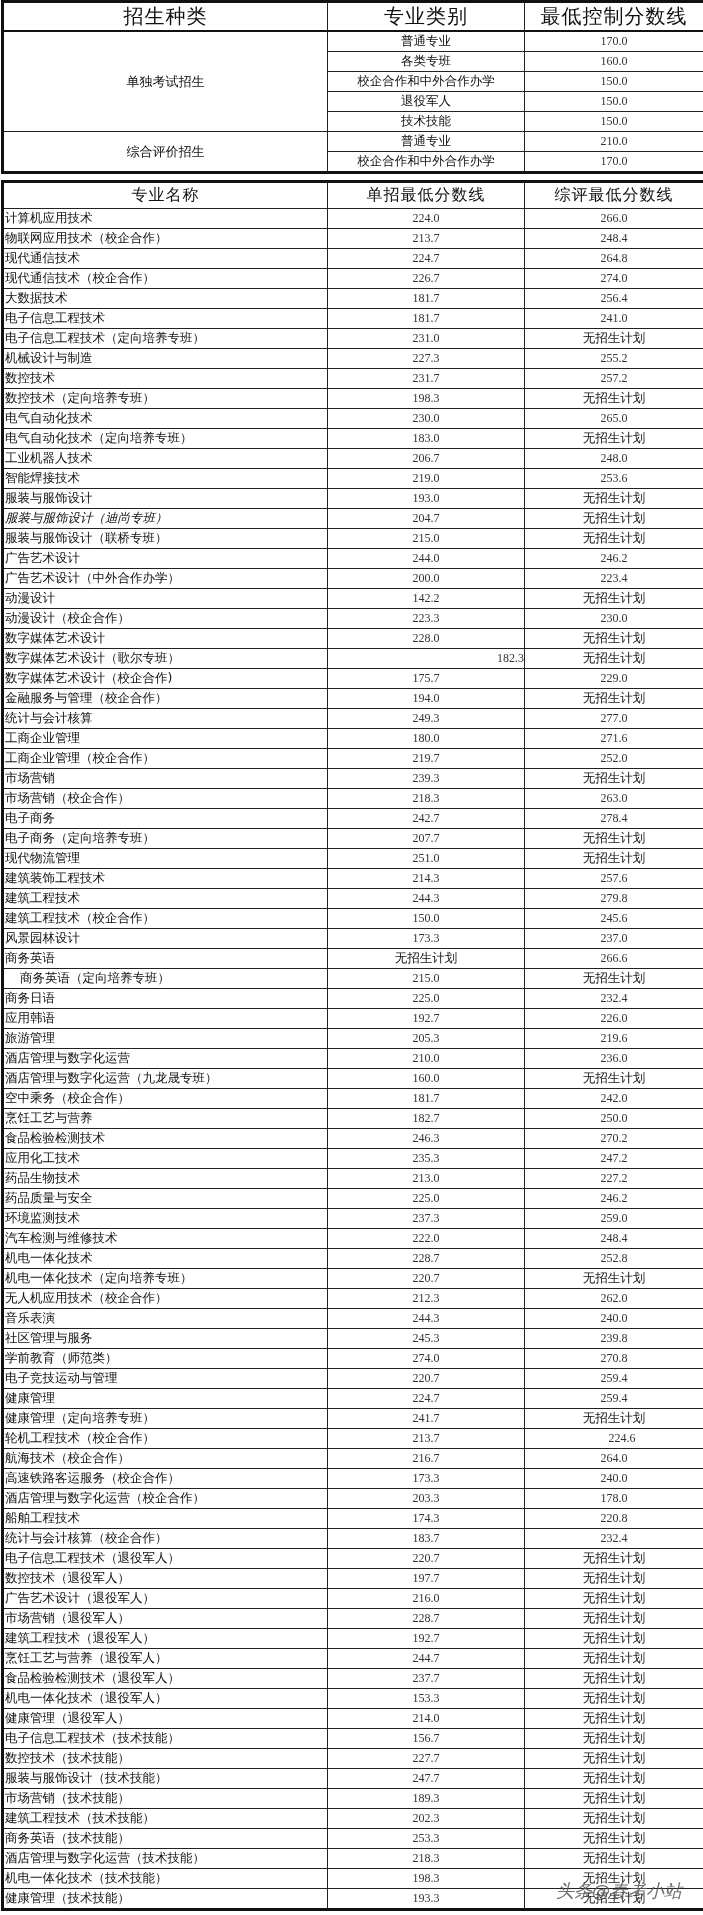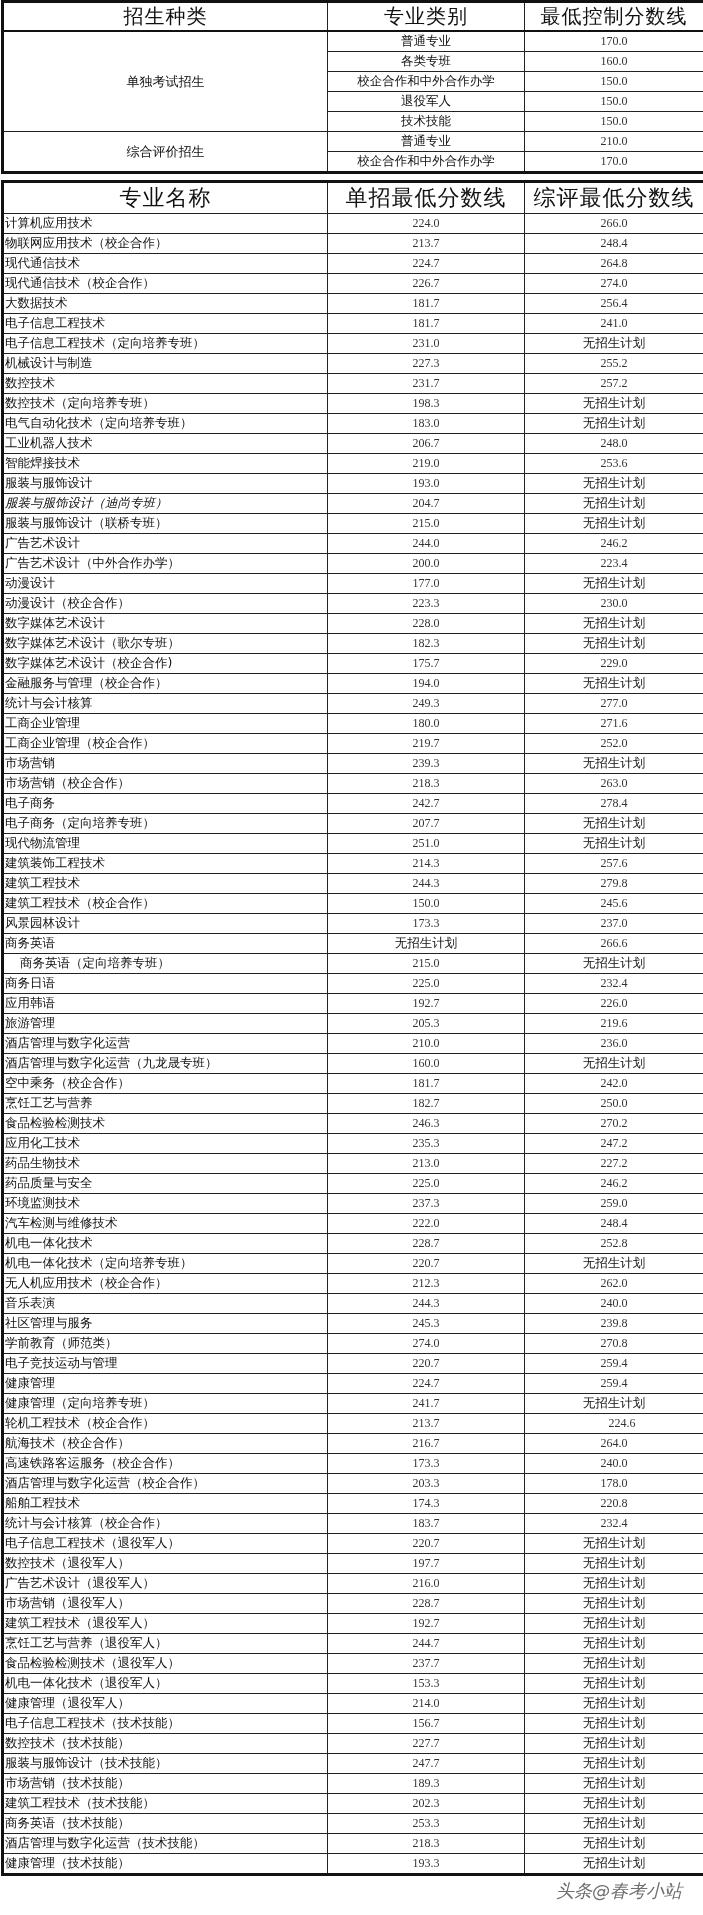--- a/index.html
+++ b/index.html
@@ -5,21 +5,21 @@
   html, body { margin:0; padding:0; background:#ffffff; }
   body { width:703px; height:1915px; position:relative; overflow:hidden; font-family:"DejaVu Sans", sans-serif; color:#111; }
   table { border-collapse:collapse; position:absolute; left:1px; width:701px; table-layout:fixed; }
   td, th { border:1px solid #222; padding:0; overflow:hidden; white-space:nowrap; }
   #tbl-top { top:0; border-top:3px solid #111; border-left:3px solid #111; border-bottom:3px solid #111; }
   #tbl-top th { height:23px; font-size:20px; font-weight:normal; letter-spacing:1px; border-bottom:2px solid #111; }
   #tbl-top td { height:19px; font-size:12.5px; text-align:center; }
   #tbl-top td.cat { font-size:13px; }
   #tbl-top td.num { font-family:"Liberation Serif", serif; font-size:12px; color:#333; }
   #tbl-main { top:180px; border-top:3px solid #111; border-left:3px solid #111; border-bottom:3px solid #111; }
-  #tbl-main th { height:25px; font-size:22px; font-weight:normal; letter-spacing:1px;margin-left:32px; }
+  #tbl-main th { height:25px; font-size:16px; font-weight:normal; letter-spacing:1px;margin-left:32px; }
   #tbl-main td { height:19px; font-size:12.5px; }
   #tbl-main td.name { text-align:left; padding-left:1px; }
   #tbl-main td.num { text-align:center; font-family:"Liberation Serif", serif; font-size:12px; color:#333; }
   #tbl-main td.txt { text-align:center; font-size:12.5px; }
   .watermark { position:absolute; left:556px; top:1879px; font-size:18px; color:#555; opacity:0.85; letter-spacing:0px; font-style:italic; }
 </style>
 </head>
 <body>
 
 <table id="tbl-top">
@@ -127,20 +127,25 @@
         <td class="name" style="height: 19px;">数控技术</td>
         <td class="num" style="height: 19px;">231.7</td>
         <td class="num" style="height: 19px;">257.2</td>
       </tr>
       <tr>
         <td class="name" style="height: 19px;">数控技术（定向培养专班）</td>
         <td class="num" style="height: 19px;">198.3</td>
         <td class="txt" style="height: 19px;">无招生计划</td>
       </tr>
       <tr>
+        <td class="name" style="height: 19px;">电气自动化技术</td>
+        <td class="num" style="height: 19px;">230.0</td>
+        <td class="num" style="height: 19px;">265.0</td>
+      </tr>
+      <tr>
         <td class="name" style="height: 19px;">电气自动化技术（定向培养专班）</td>
         <td class="num" style="height: 19px;">183.0</td>
         <td class="txt" style="height: 19px;">无招生计划</td>
       </tr>
       <tr>
         <td class="name" style="height: 19px;">工业机器人技术</td>
         <td class="num" style="height: 19px;">206.7</td>
         <td class="num" style="height: 19px;">248.0</td>
       </tr>
       <tr>
@@ -168,36 +173,36 @@
         <td class="num" style="height: 19px;">244.0</td>
         <td class="num" style="height: 19px;">246.2</td>
       </tr>
       <tr>
         <td class="name" style="height: 19px;">广告艺术设计（中外合作办学）</td>
         <td class="num" style="height: 19px;">200.0</td>
         <td class="num" style="height: 19px;">223.4</td>
       </tr>
       <tr>
         <td class="name" style="height: 19px;">动漫设计</td>
-        <td class="num" style="height: 19px;">177.0</td>
+        <td class="num" style="height: 19px;">142.2</td>
         <td class="txt" style="height: 19px;">无招生计划</td>
       </tr>
       <tr>
         <td class="name" style="height: 19px;">动漫设计（校企合作）</td>
         <td class="num" style="height: 19px;">223.3</td>
         <td class="num" style="height: 19px;">230.0</td>
       </tr>
       <tr>
         <td class="name" style="height: 19px;">数字媒体艺术设计</td>
         <td class="num" style="height: 19px;">228.0</td>
         <td class="txt" style="height: 19px;">无招生计划</td>
       </tr>
       <tr>
         <td class="name" style="height: 19px;">数字媒体艺术设计（歌尔专班）</td>
-        <td class="num" style="height: 19px;">182.3</td>
+        <td class="num" style="height: 19px; text-align: right;">182.3</td>
         <td class="txt" style="height: 19px;">无招生计划</td>
       </tr>
       <tr>
         <td class="name" style="height: 19px;">数字媒体艺术设计（校企合作)</td>
         <td class="num" style="height: 19px;">175.7</td>
         <td class="num" style="height: 19px;">229.0</td>
       </tr>
       <tr>
         <td class="name" style="height: 19px;">金融服务与管理（校企合作）</td>
         <td class="num" style="height: 19px;">194.0</td>
@@ -484,20 +489,25 @@
         <td class="txt" style="height: 19px;">无招生计划</td>
       </tr>
       <tr>
         <td class="name" style="height: 19px;">商务英语（技术技能）</td>
         <td class="num" style="height: 19px;">253.3</td>
         <td class="txt" style="height: 19px;">无招生计划</td>
       </tr>
       <tr>
         <td class="name" style="height: 19px;">酒店管理与数字化运营（技术技能）</td>
         <td class="num" style="height: 19px;">218.3</td>
+        <td class="txt" style="height: 19px;">无招生计划</td>
+      </tr>
+      <tr>
+        <td class="name" style="height: 19px;">机电一体化技术（技术技能）</td>
+        <td class="num" style="height: 19px;">198.3</td>
         <td class="txt" style="height: 19px;">无招生计划</td>
       </tr>
       <tr>
         <td class="name" style="height: 19px;">健康管理（技术技能）</td>
         <td class="num" style="height: 19px;">193.3</td>
         <td class="txt" style="height: 19px;">无招生计划</td>
       </tr>
     </tbody>
 </table>
 

